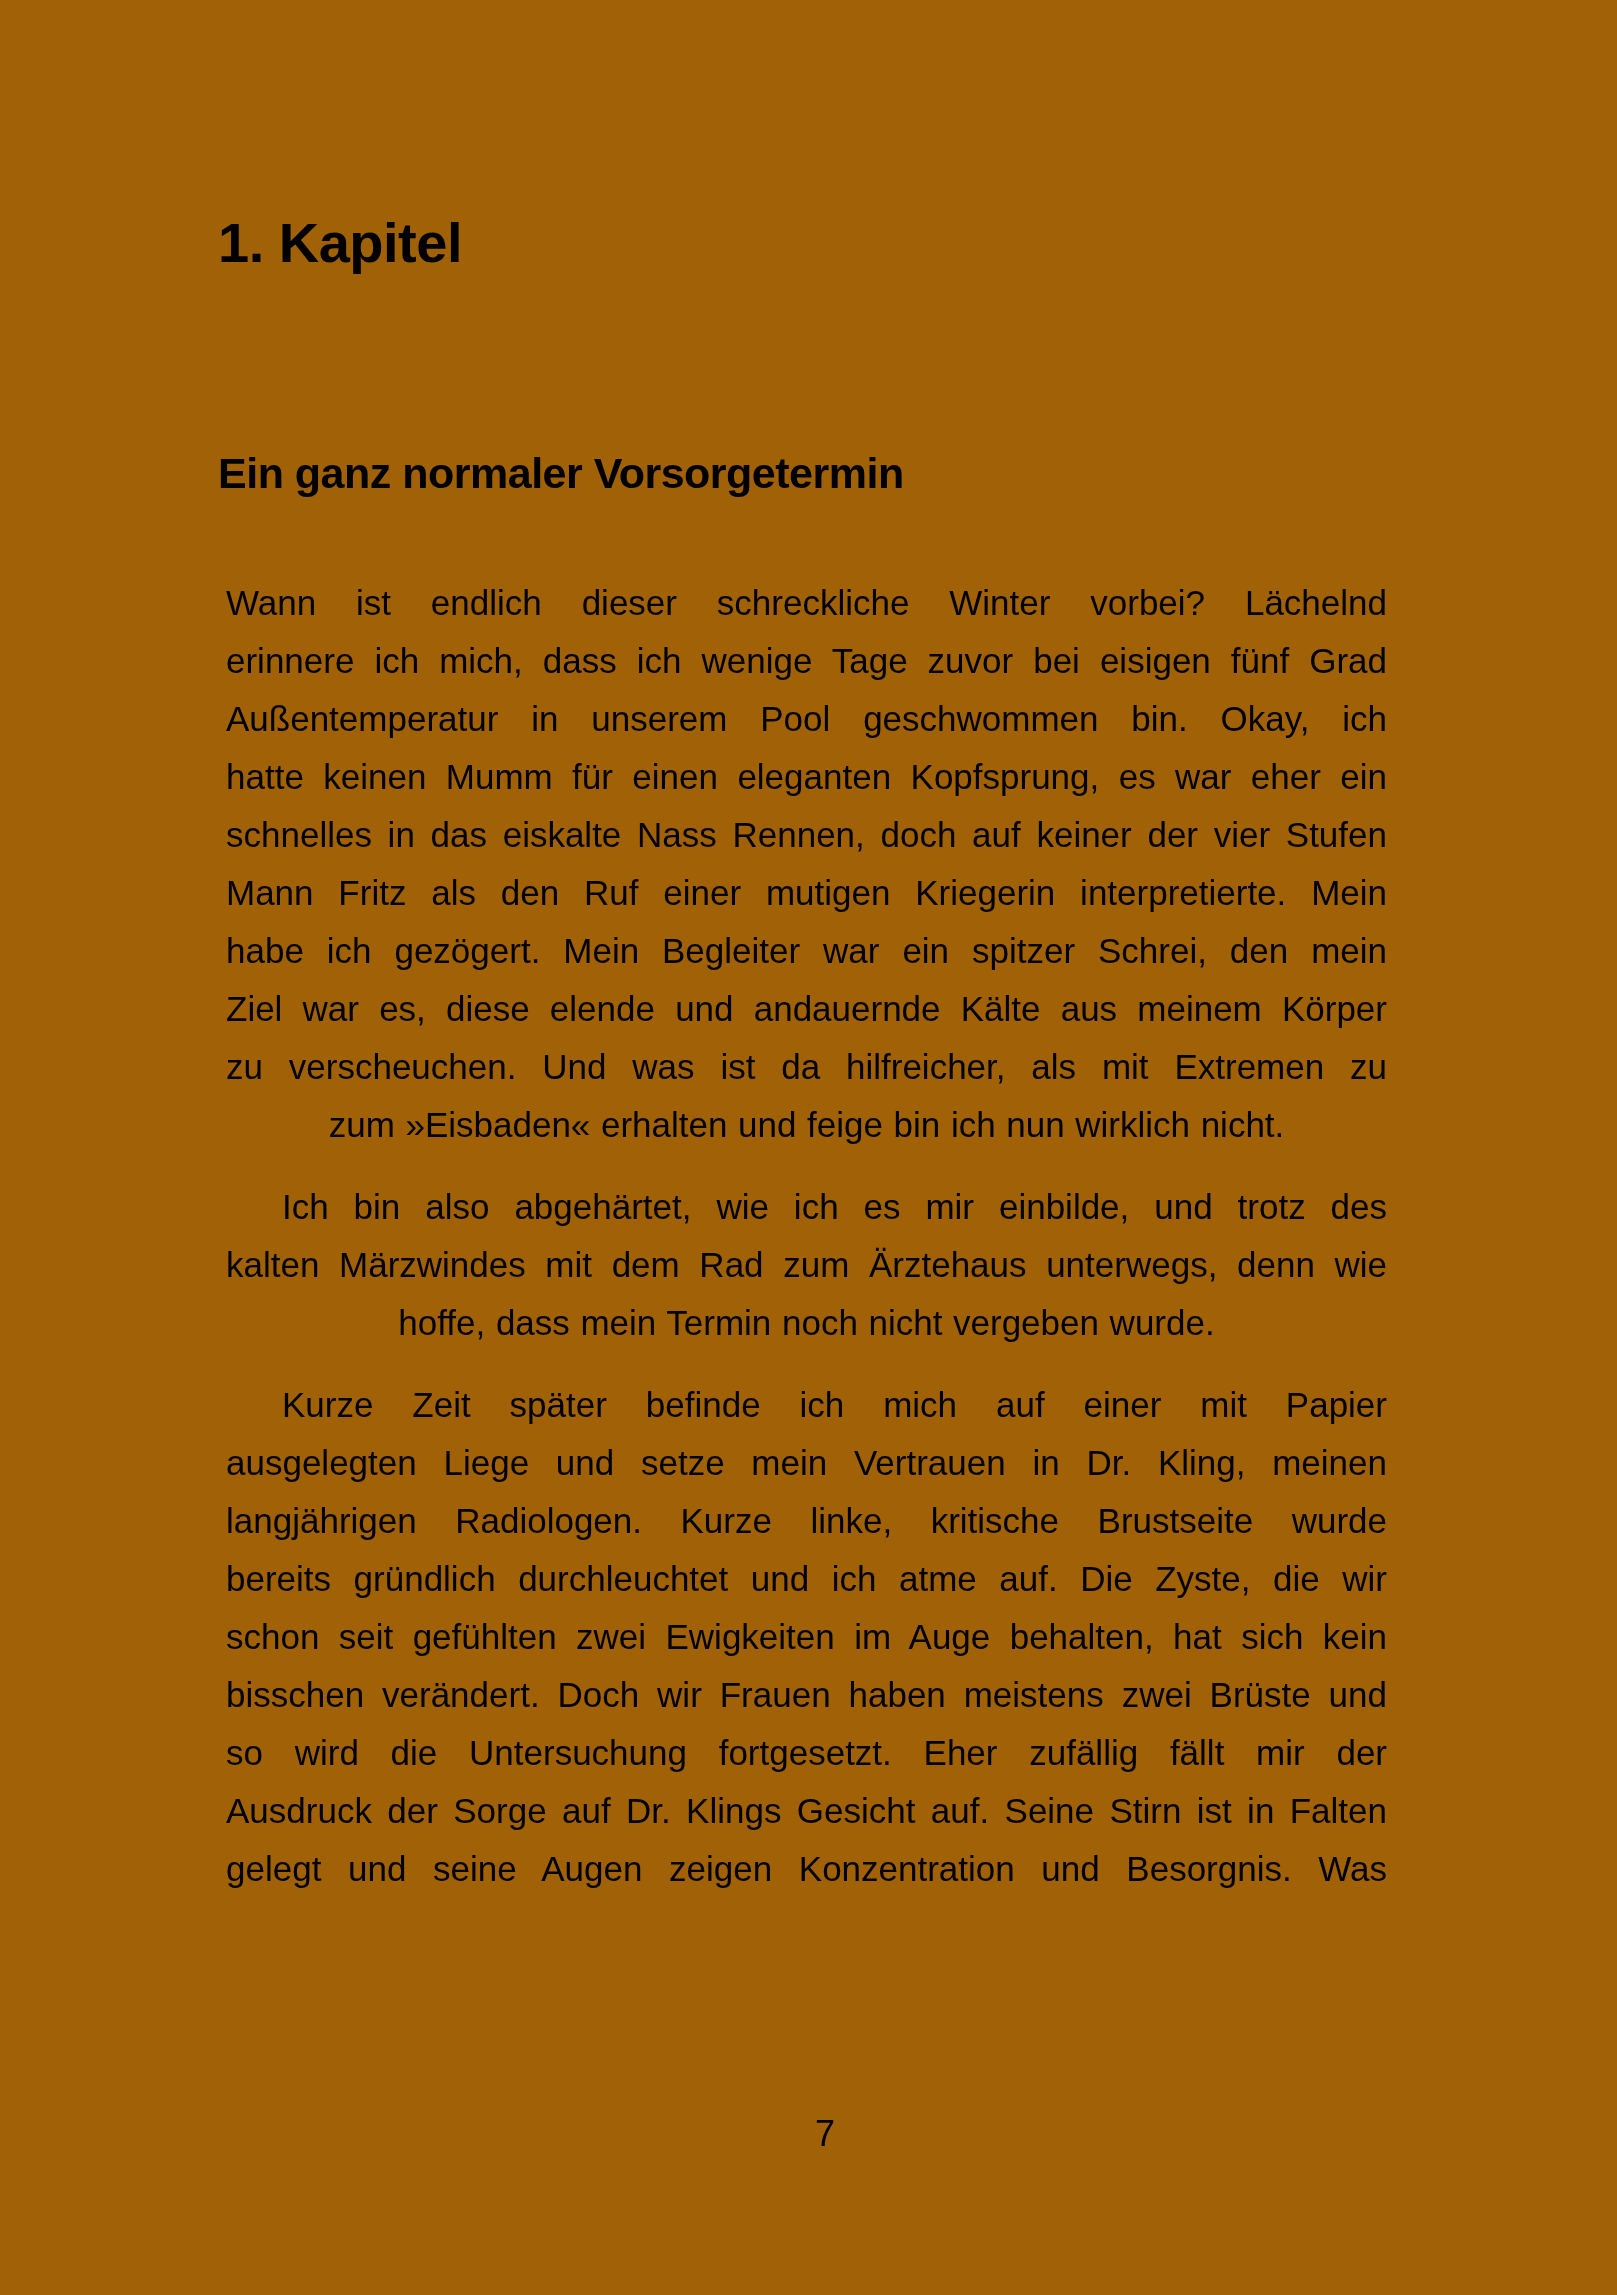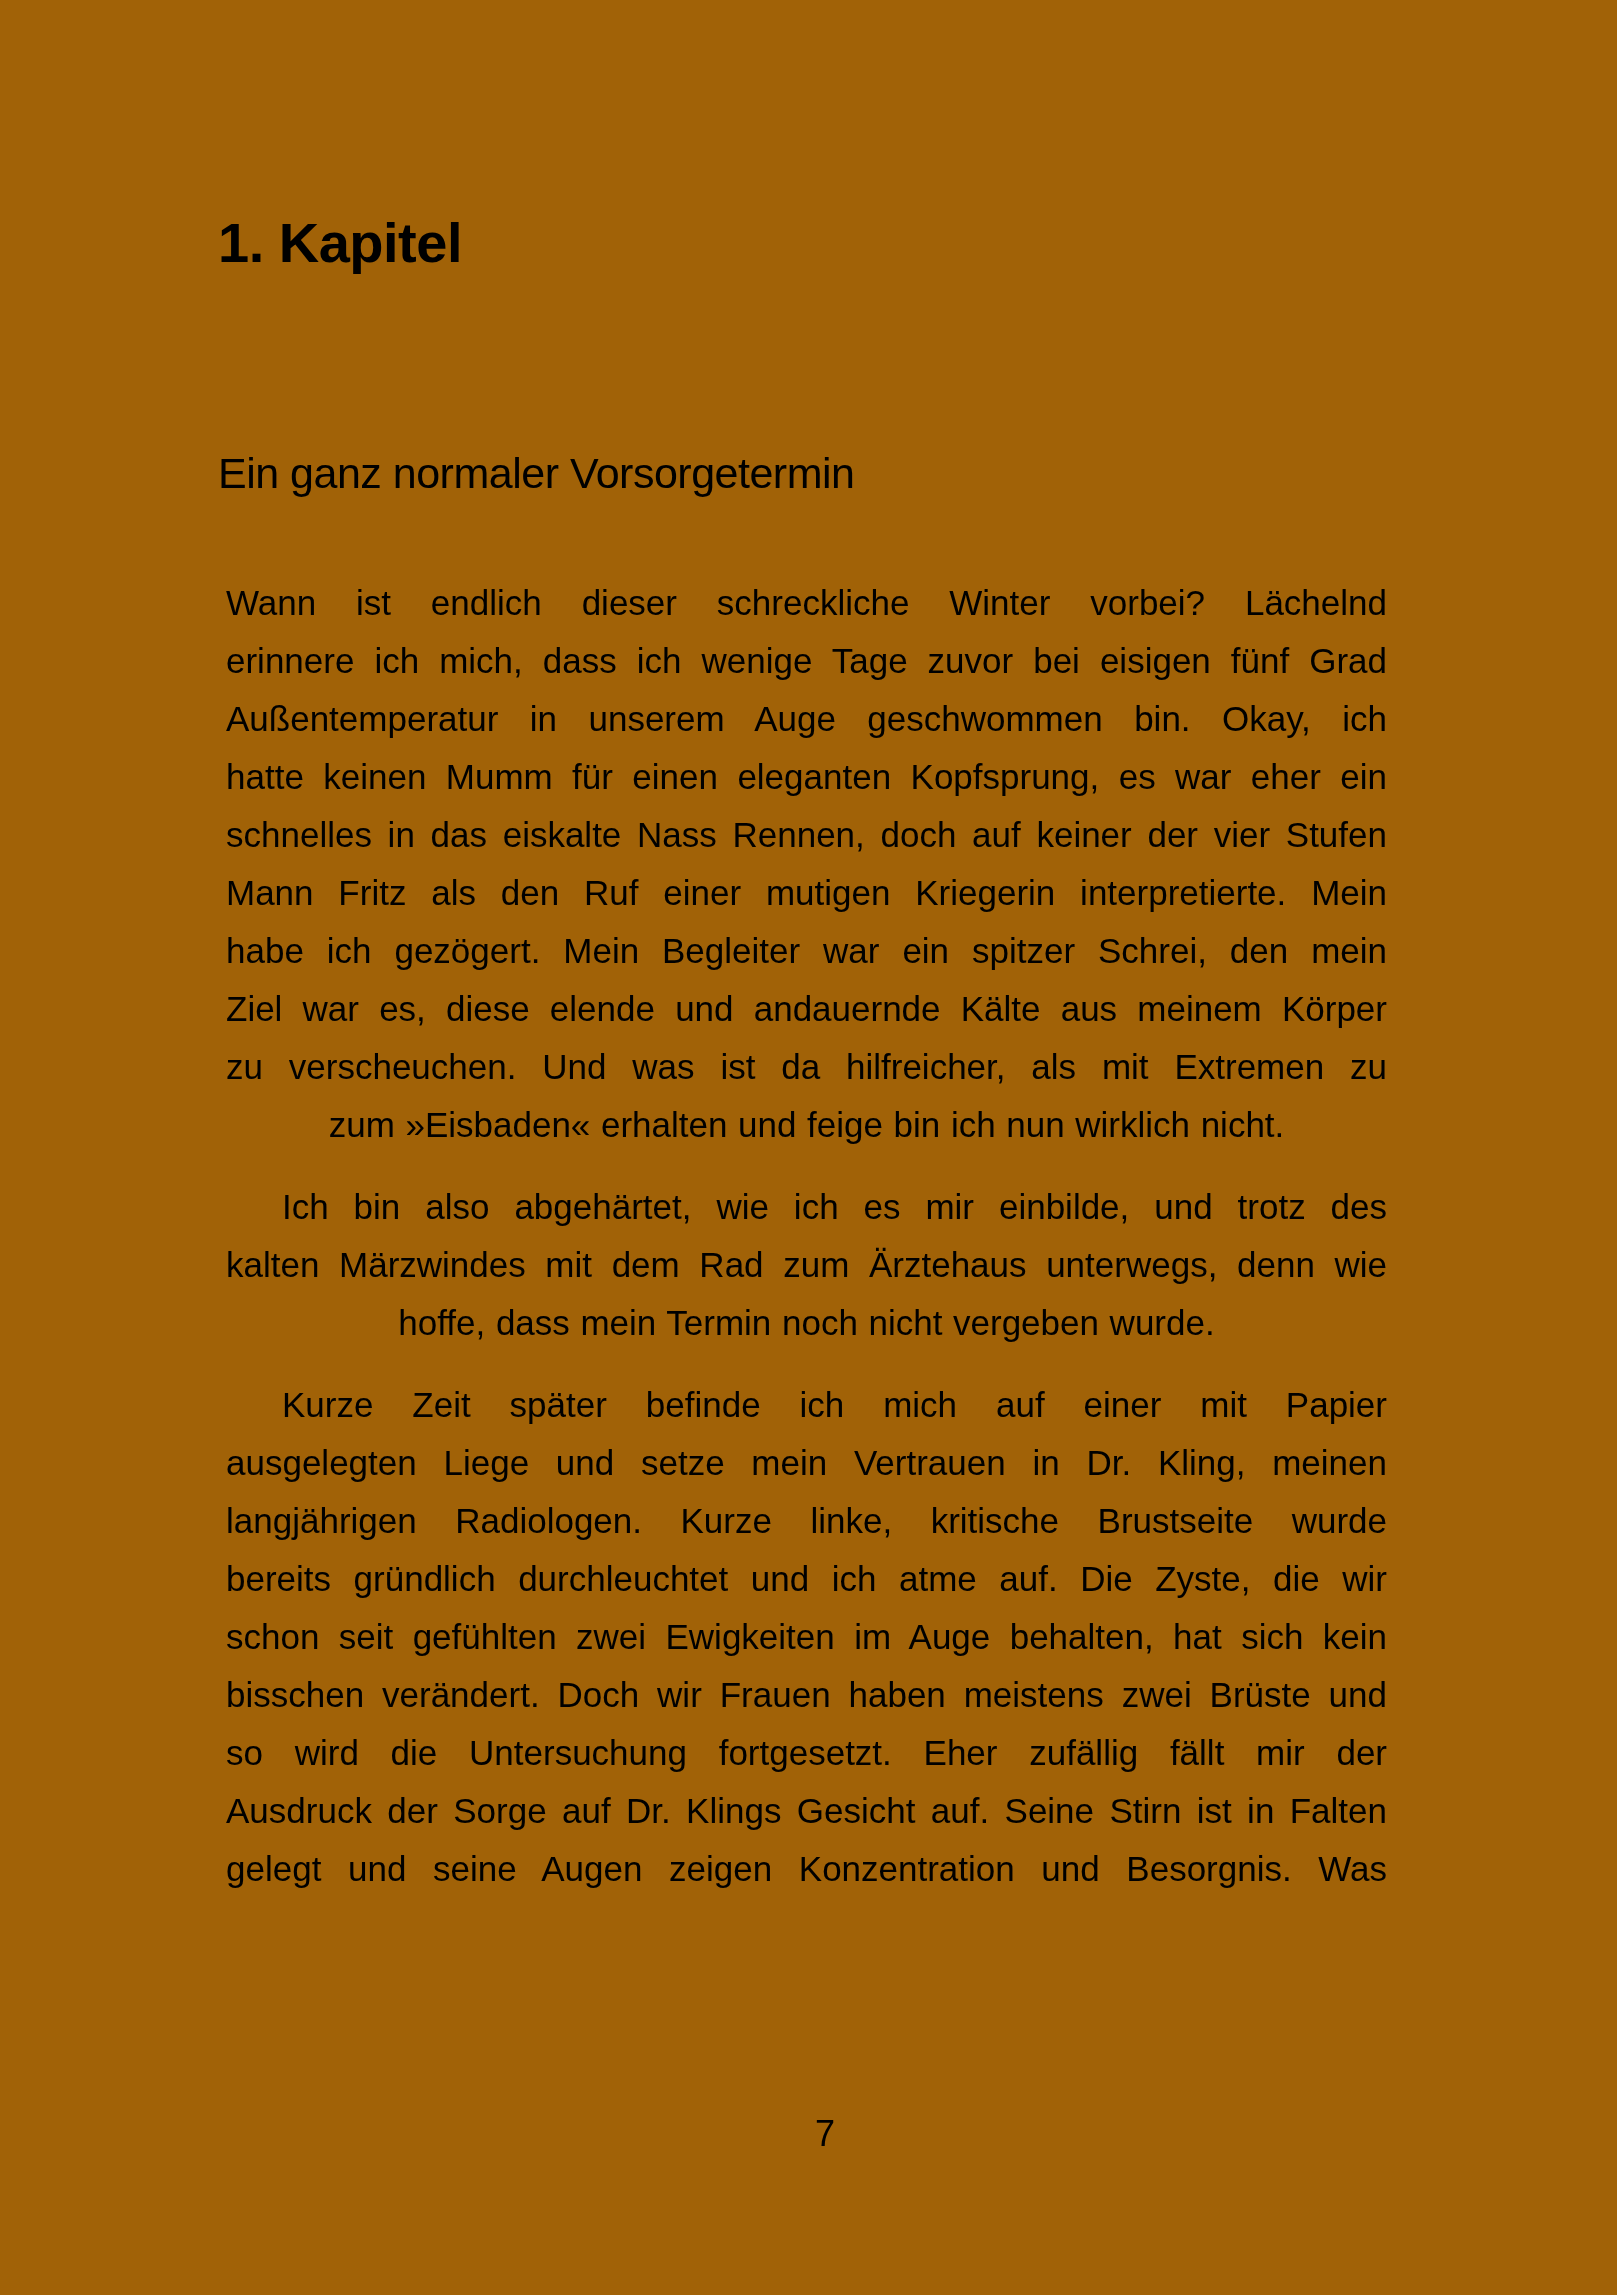--- a/index.html
+++ b/index.html
@@ -27,21 +27,21 @@
     letter-spacing: -0.5px;
     white-space: nowrap;
   }
   .section-heading {
     position: absolute;
     top: 452px;
     left: 218px;
     width: 1177px;
     font-size: 43px;
     line-height: 43px;
-    font-weight: normal;
+    font-weight: bold;
     letter-spacing: -0.5px;
     white-space: nowrap;
   }
   .body-block {
     position: absolute;
     top: 566px;
     left: 218px;
     width: 1177px;
     font-size: 35px;
   }
@@ -81,21 +81,21 @@
 
 <div class="page" style="background: #a16207; color: rgb(0, 0, 0); padding-left: 32px;">
   <div class="chapter-heading">1. Kapitel</div>
 
   <div class="section-heading">Ein ganz normaler Vorsorgetermin</div>
 
   <div class="body-block">
       <div class="paragraph">
         <div class="line">Wann ist endlich dieser schreckliche Winter vorbei? Lächelnd</div>
         <div class="line">erinnere ich mich, dass ich wenige Tage zuvor bei eisigen fünf Grad</div>
-        <div class="line">Außentemperatur in unserem Auge geschwommen bin. Okay, ich</div>
+        <div class="line">Außentemperatur in unserem Pool geschwommen bin. Okay, ich</div>
         <div class="line">hatte keinen Mumm für einen eleganten Kopfsprung, es war eher ein</div>
         <div class="line">schnelles in das eiskalte Nass Rennen, doch auf keiner der vier Stufen</div>
         <div class="line">Mann Fritz als den Ruf einer mutigen Kriegerin interpretierte. Mein</div>
         <div class="line">habe ich gezögert. Mein Begleiter war ein spitzer Schrei, den mein</div>
         <div class="line">Ziel war es, diese elende und andauernde Kälte aus meinem Körper</div>
         <div class="line">zu verscheuchen. Und was ist da hilfreicher, als mit Extremen zu</div>
         <div class="line line-left">zum »Eisbaden« erhalten und feige bin ich nun wirklich nicht.</div>
       </div>
       <div class="paragraph">
         <div class="line line-indent">Ich bin also abgehärtet, wie ich es mir einbilde, und trotz des</div>

